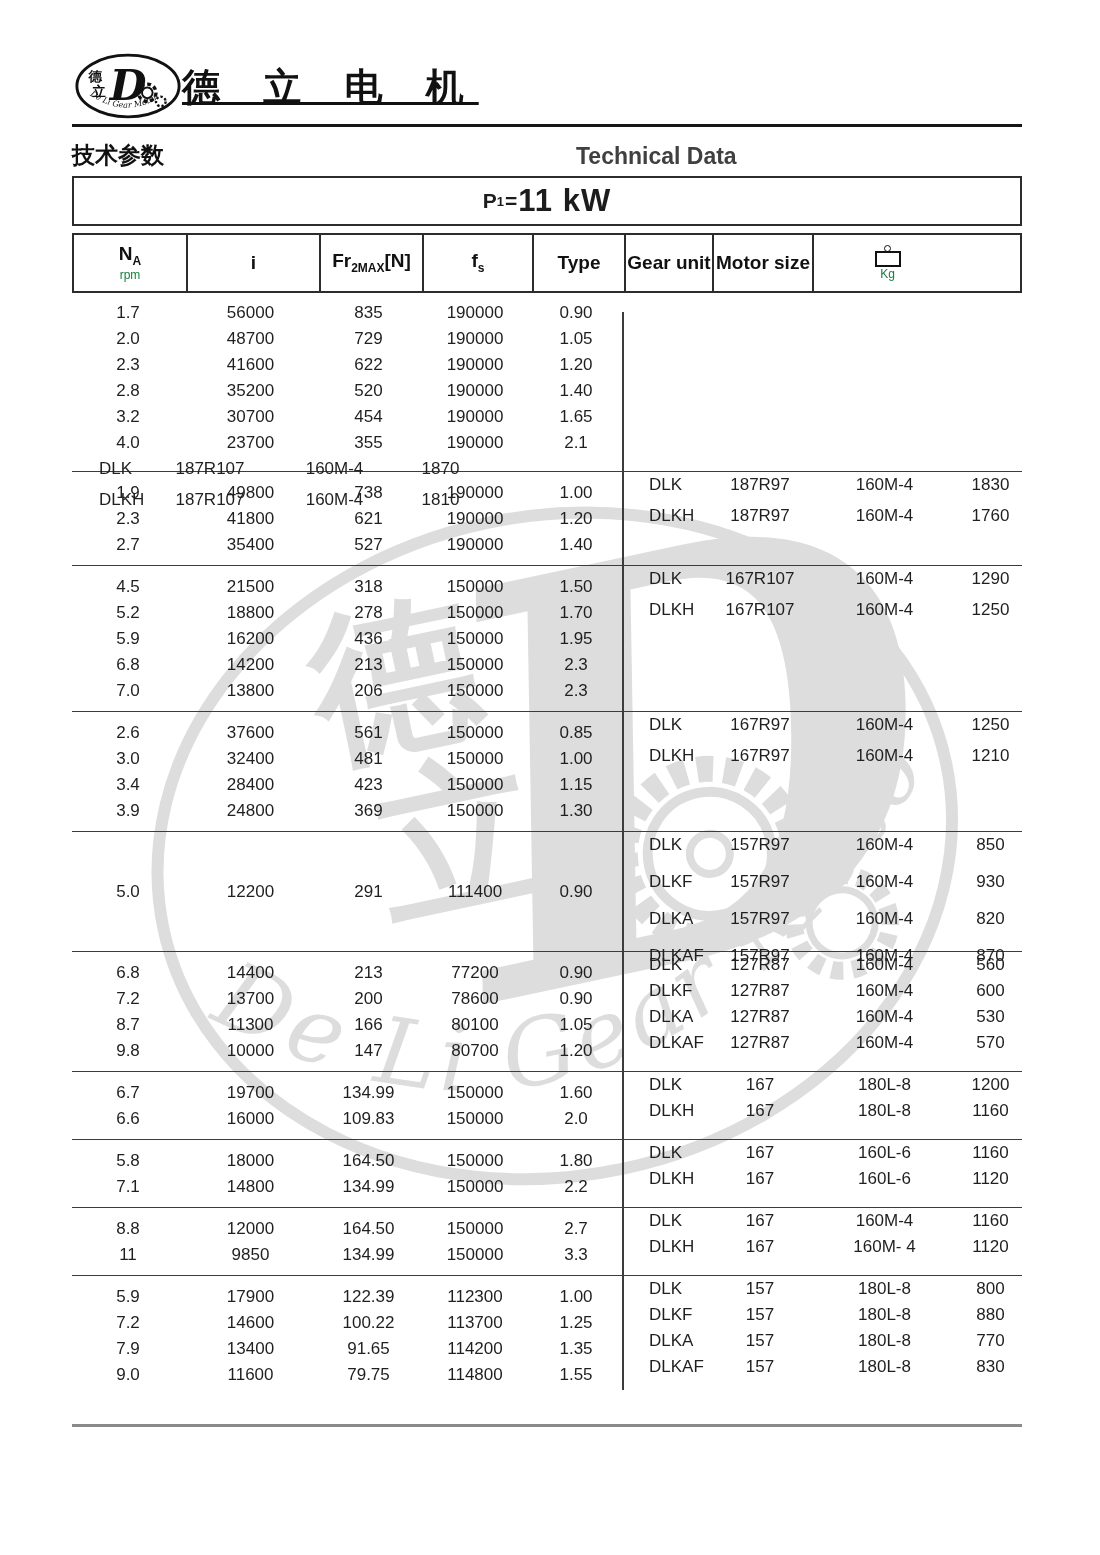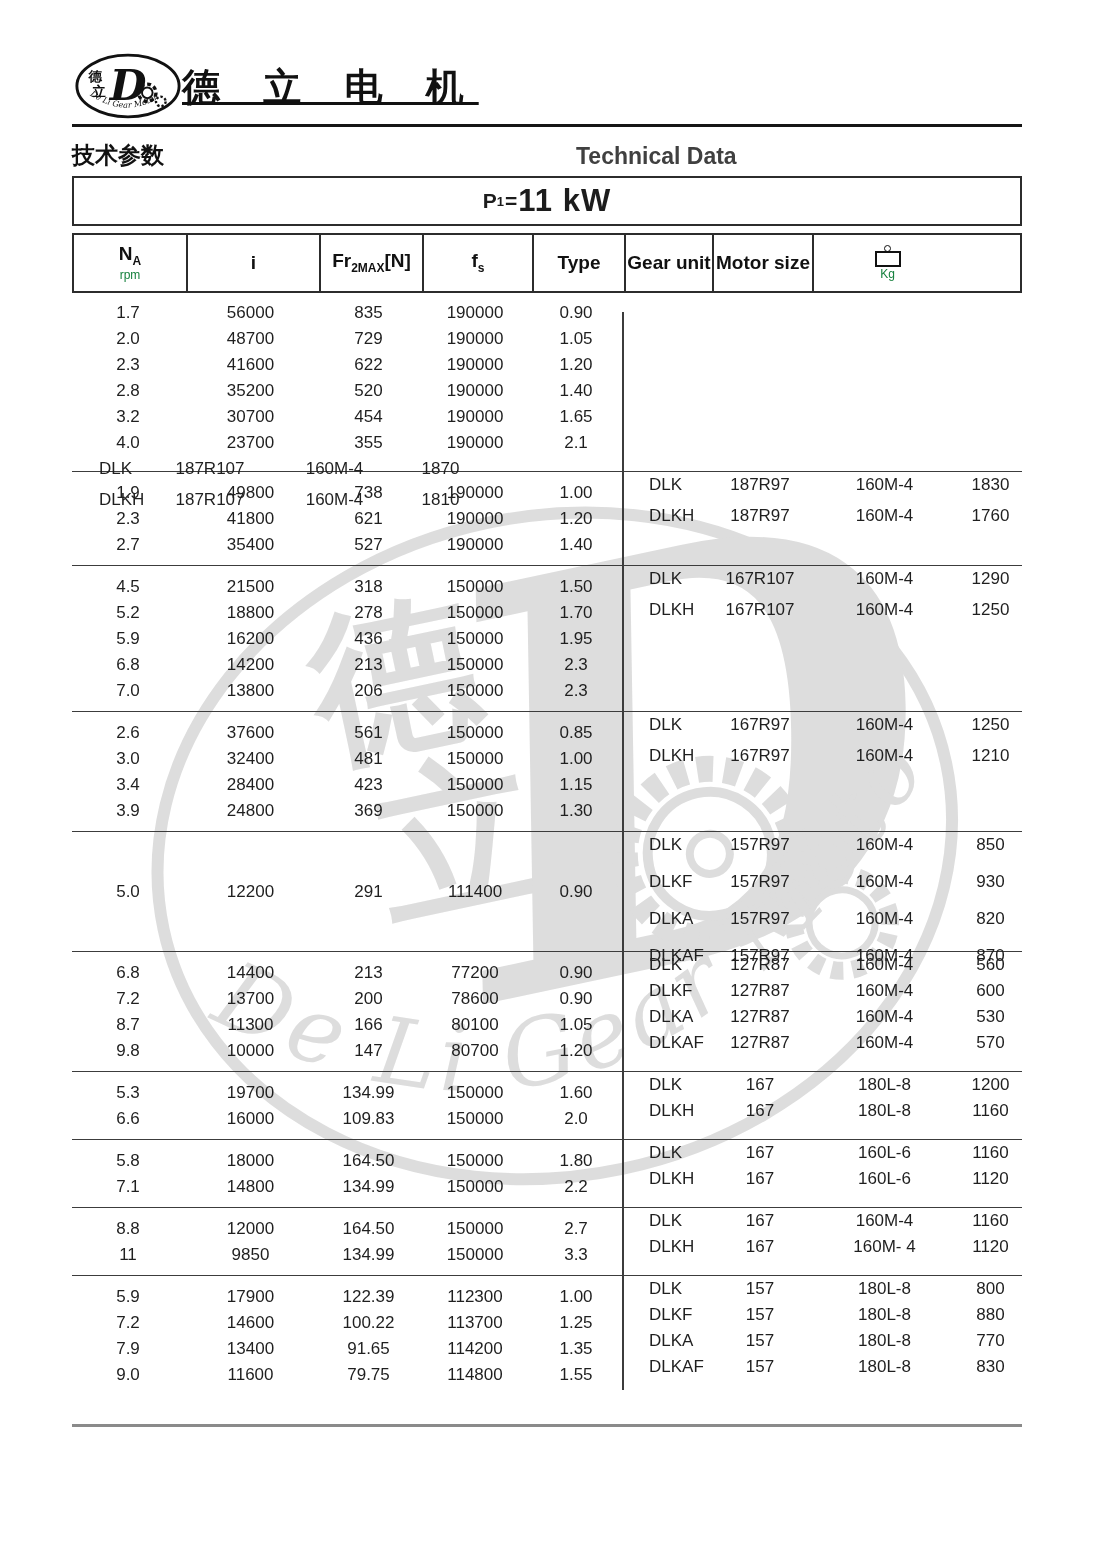--- a/index.html
+++ b/index.html
@@ -433,21 +433,21 @@
             <div class="cell rc0">DLKAF</div>
             <div class="cell rc1">127R87</div>
             <div class="cell rc2">160M-4</div>
             <div class="cell rc3">570</div>
           </div>
         </div>
       </div>
       <div class="tblock" style="height: 68px;">
         <div class="tblock-left">
           <div class="lrow">
-            <div class="cell lc0">5.3</div>
+            <div class="cell lc0">6.7</div>
             <div class="cell lc1">19700</div>
             <div class="cell lc2">134.99</div>
             <div class="cell lc3">150000</div>
             <div class="cell lc4">1.60</div>
           </div>
           <div class="lrow">
             <div class="cell lc0">6.6</div>
             <div class="cell lc1">16000</div>
             <div class="cell lc2">109.83</div>
             <div class="cell lc3">150000</div>

